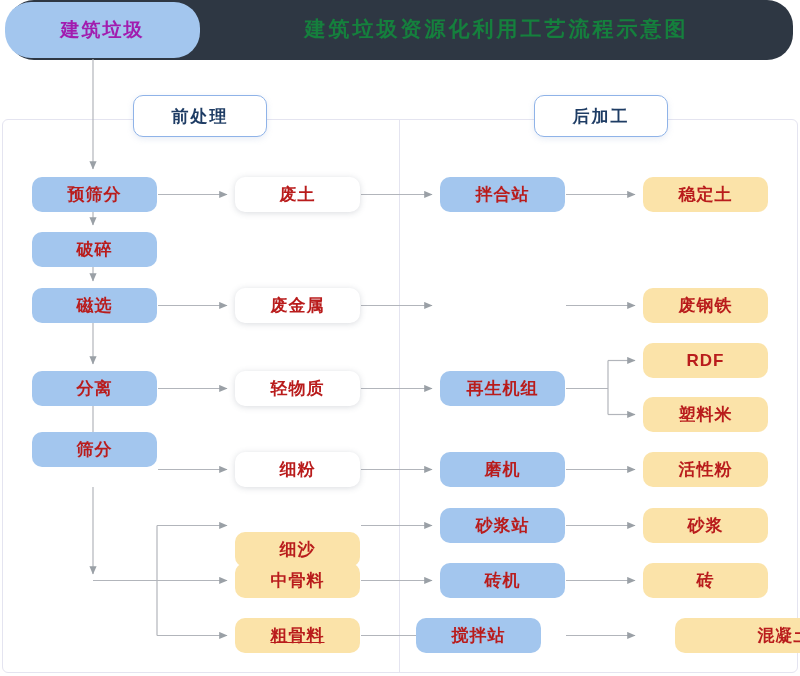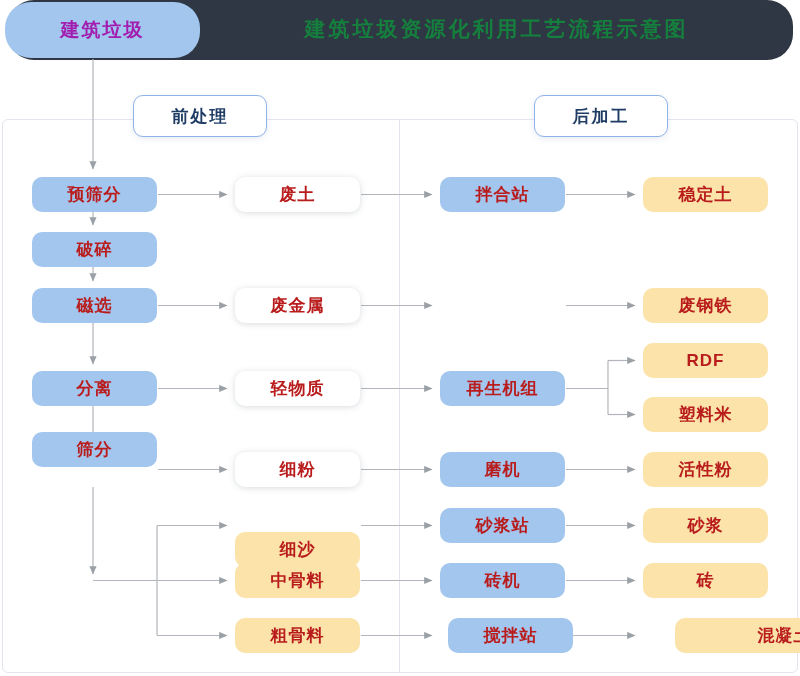--- a/index.html
+++ b/index.html
@@ -120,28 +120,28 @@
   <div class="node blue" style="left:32px;top:288px;text-align:center;">磁选</div>
   <div class="node blue" style="left:32px;top:371px;">分离</div>
   <div class="node blue" style="left:32px;top:432px;">筛分</div>
 
   <div class="node white" style="left:235px;top:177px;">废土</div>
   <div class="node white" style="left:235px;top:371px;">轻物质</div>
   <div class="node white" style="left:235px;top:288px;">废金属</div>
   <div class="node white" style="left:235px;top:452px;">细粉</div>
   <div class="node yellow" style="left:235px;top:508px;margin-top:24px;">细沙</div>
   <div class="node yellow" style="left:235px;top:563px;">中骨料</div>
-  <div class="node yellow" style="left:235px;top:618px;">粗骨料</div>
+  <div class="node yellow" style="left:235px;top:618px;text-decoration:underline;">粗骨料</div>
 
   <div class="node blue" style="left:440px;top:177px;">拌合站</div>
   <div class="node blue" style="left:440px;top:371px;">再生机组</div>
   <div class="node blue" style="left:440px;top:452px;">磨机</div>
   <div class="node blue" style="left:440px;top:508px;">砂浆站</div>
   <div class="node blue" style="left:440px;top:563px;">砖机</div>
-  <div class="node blue" style="left:448px;top:618px;">搅拌站</div>
+  <div class="node blue" style="left:416px;top:618px;">搅拌站</div>
 
   <div class="node yellow" style="left:643px;top:177px;">稳定土</div>
   <div class="node yellow" style="left:643px;top:288px;">废钢铁</div>
   <div class="node yellow" style="left:643px;top:343px;">RDF</div>
   <div class="node yellow" style="left:643px;top:397px;">塑料米</div>
   <div class="node yellow" style="left:643px;top:452px;">活性粉</div>
   <div class="node yellow" style="left:643px;top:508px;">砂浆</div>
   <div class="node yellow" style="left:643px;top:563px;">砖</div>
   <div class="node yellow" style="left:675px;top:618px;padding-left:47px;">混凝土</div>
 

